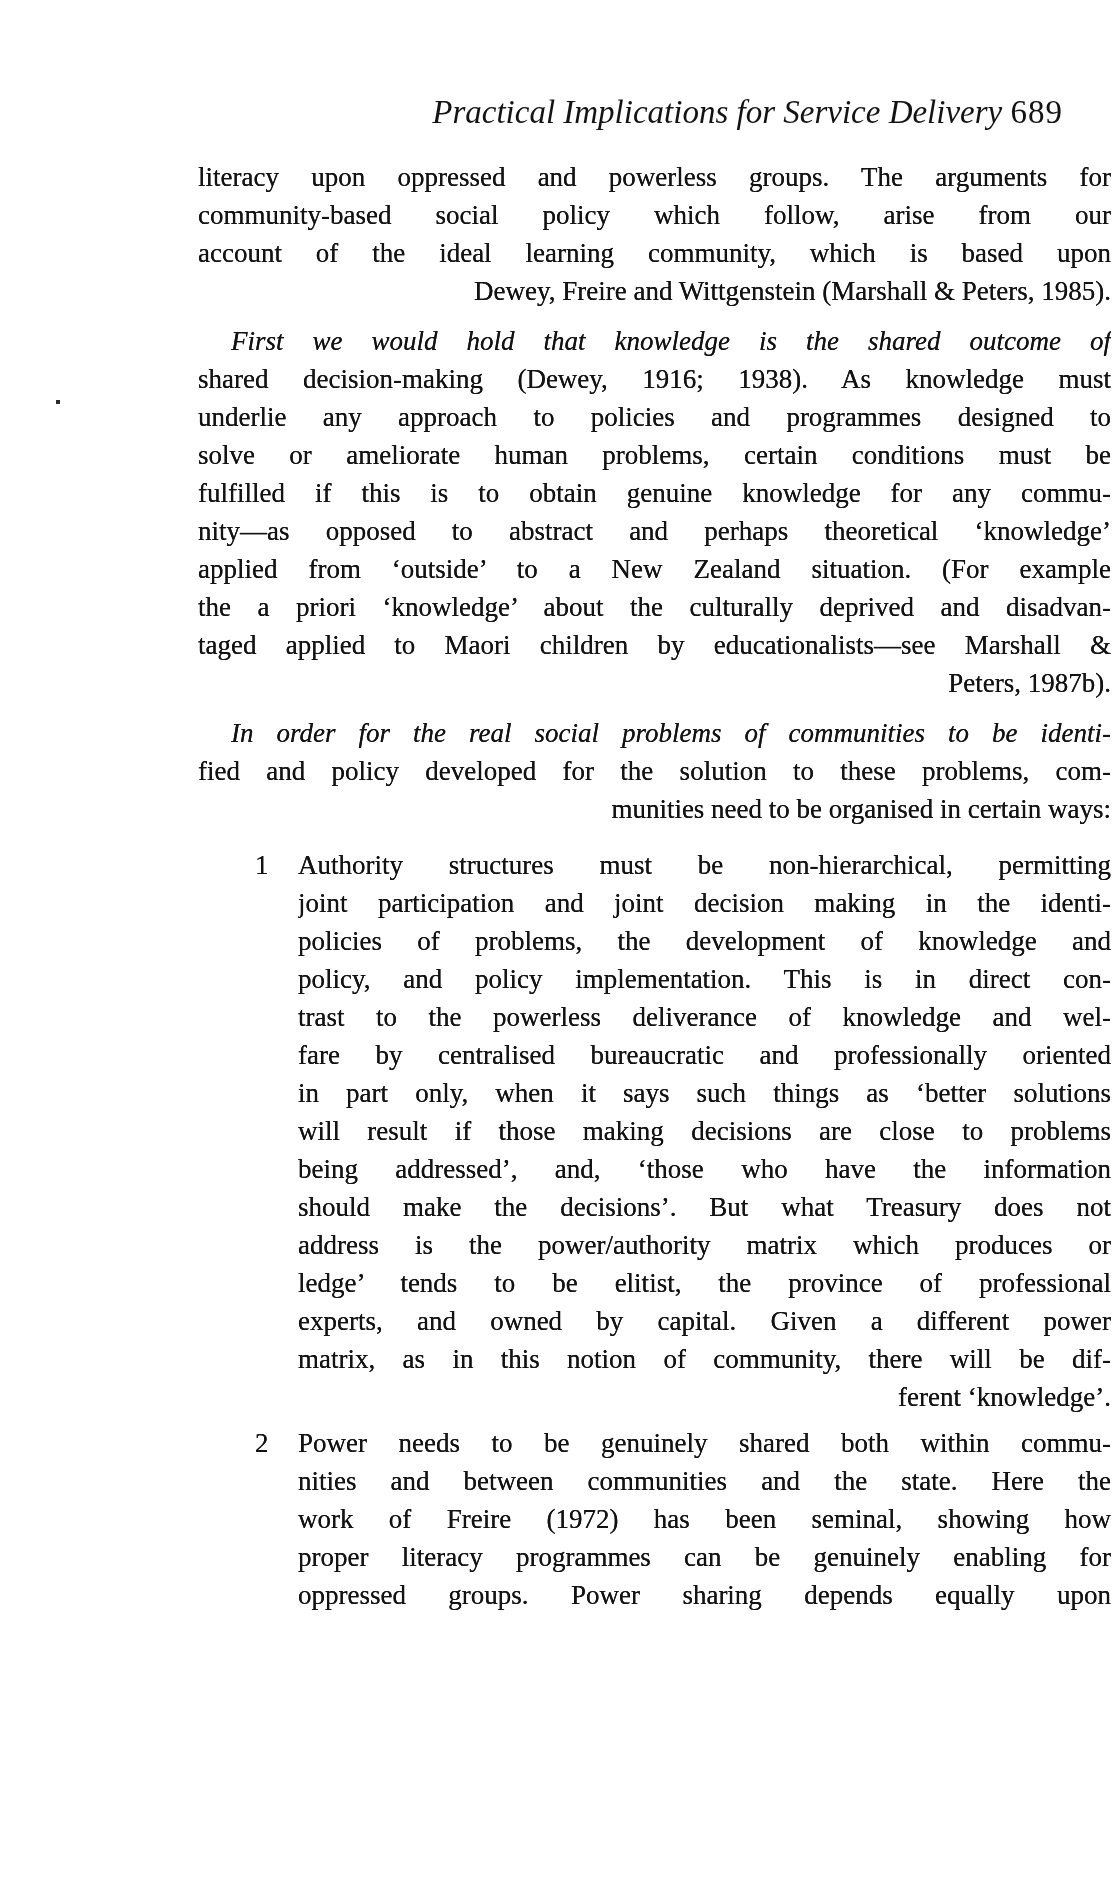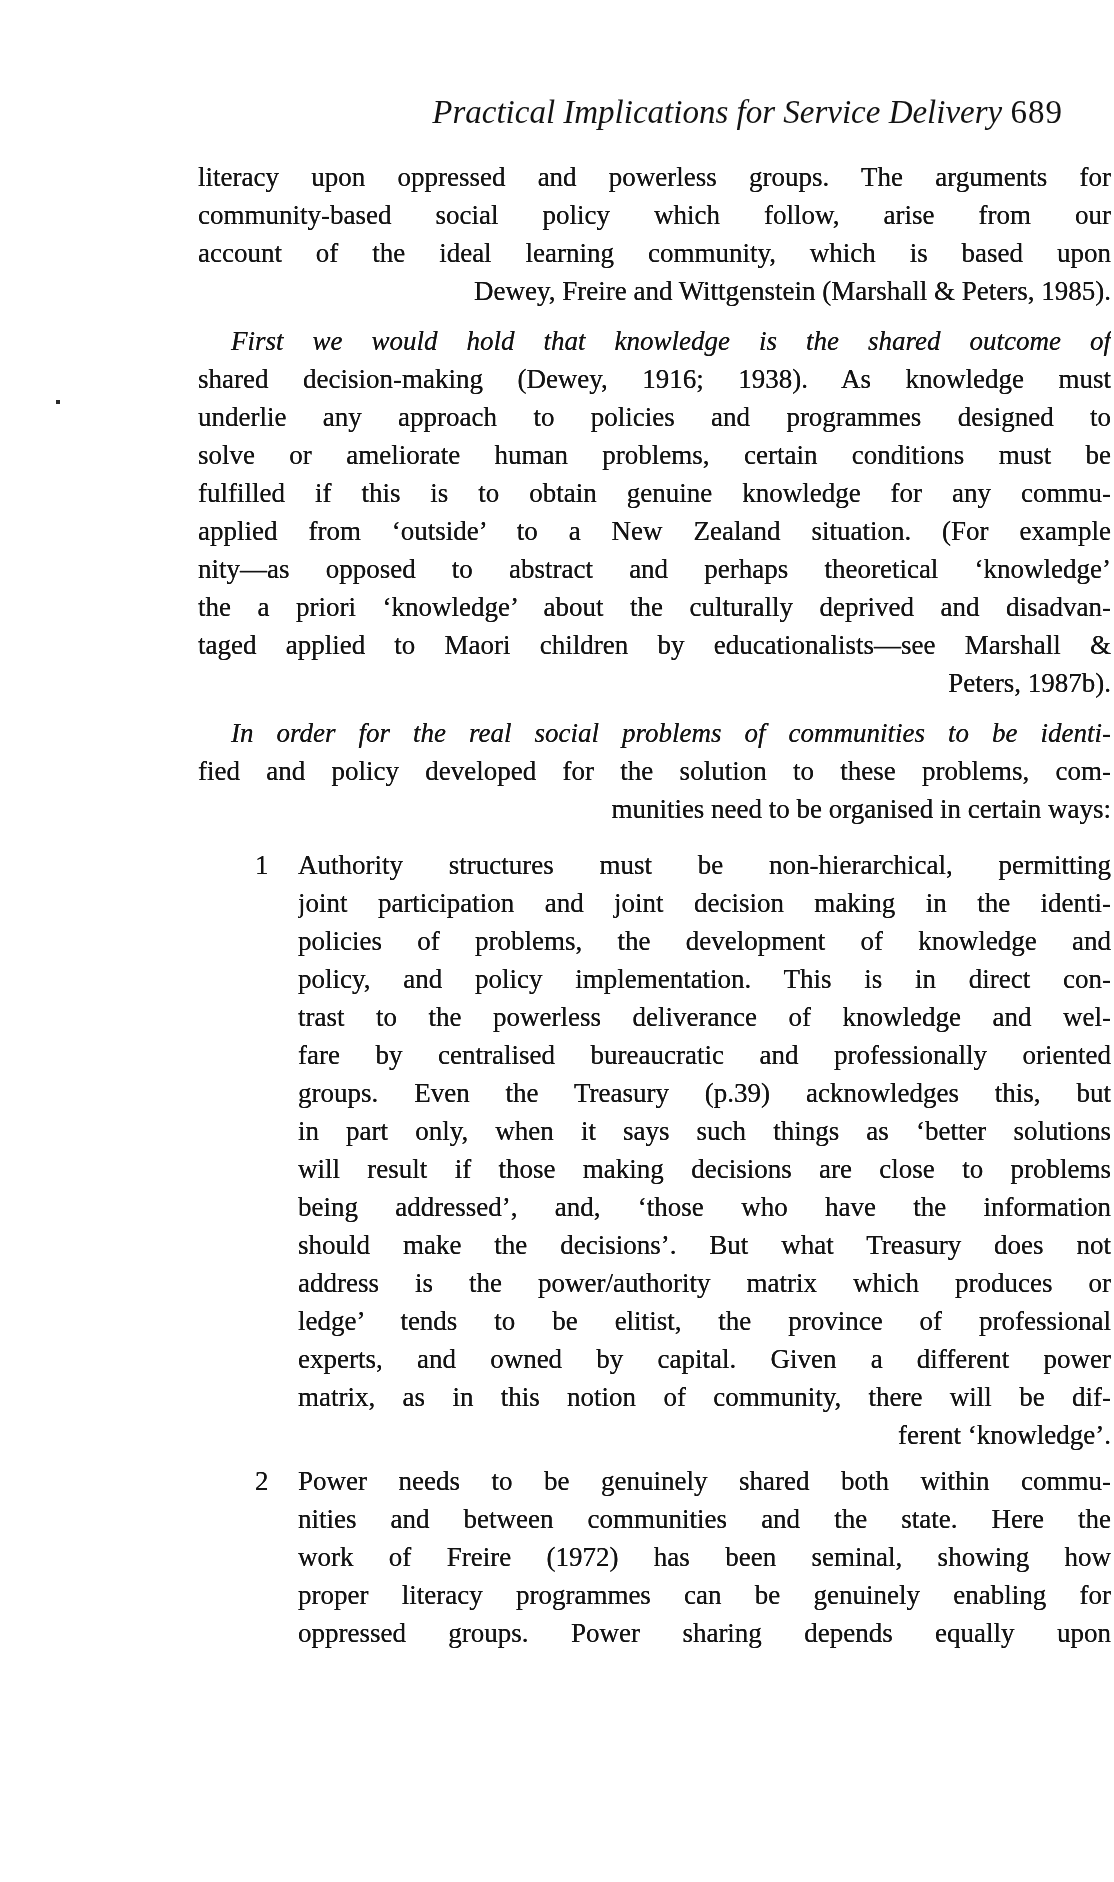--- a/index.html
+++ b/index.html
@@ -101,43 +101,42 @@
       <div class="ln">account of the ideal learning community, which is based upon</div>
       <div class="ln last">Dewey, Freire and Wittgenstein (Marshall &amp; Peters, 1985).</div>
     </div>
 
     <div class="para p-gap">
       <div class="ln indent">First we would hold that knowledge is the shared outcome of</div>
       <div class="ln">shared decision-making (Dewey, 1916; 1938). As knowledge must</div>
       <div class="ln">underlie any approach to policies and programmes designed to</div>
       <div class="ln">solve or ameliorate human problems, certain conditions must be</div>
       <div class="ln">fulfilled if this is to obtain genuine knowledge for any commu-</div>
+      <div class="ln">nity—as opposed to abstract and perhaps theoretical ‘knowledge’</div>
       <div class="ln">applied from ‘outside’ to a New Zealand situation. (For example</div>
-      <div class="ln">nity—as opposed to abstract and perhaps theoretical ‘knowledge’</div>
       <div class="ln"><span>the </span><span class="em">a priori</span><span> ‘knowledge’ about the culturally deprived and disadvan-</span></div>
       <div class="ln">taged applied to Maori children by educationalists—see Marshall &amp;</div>
       <div class="ln last">Peters, 1987b).</div>
     </div>
 
     <div class="para p-gap">
       <div class="ln indent">In order for the real social problems of communities to be identi-</div>
       <div class="ln">fied and policy developed for the solution to these problems, com-</div>
       <div class="ln last">munities need to be organised in certain ways:</div>
     </div>
 
     <div class="item">
       <div class="num">1</div>
       <div class="itext">
         <div class="ln">Authority structures must be non-hierarchical, permitting</div>
         <div class="ln">joint participation and joint decision making in the identi-</div>
         <div class="ln">policies of problems, the development of knowledge and</div>
         <div class="ln">policy, and policy implementation. This is in direct con-</div>
         <div class="ln">trast to the powerless deliverance of knowledge and wel-</div>
         <div class="ln">fare by centralised bureaucratic and professionally oriented</div>
-        <div class="ln">groups. Even the Treasury (p.39) acknowledges this, but</div>
         <div class="ln">in part only, when it says such things as ‘better solutions</div>
         <div class="ln">will result if those making decisions are close to problems</div>
         <div class="ln">being addressed’, and, ‘those who have the information</div>
         <div class="ln">should make the decisions’. But what Treasury does not</div>
         <div class="ln">address is the power/authority matrix which produces or</div>
         <div class="ln">ledge’ tends to be elitist, the province of professional</div>
         <div class="ln">experts, and owned by capital. Given a different power</div>
         <div class="ln">matrix, as in this notion of community, there will be dif-</div>
         <div class="ln last">ferent ‘knowledge’.</div>
       </div>

